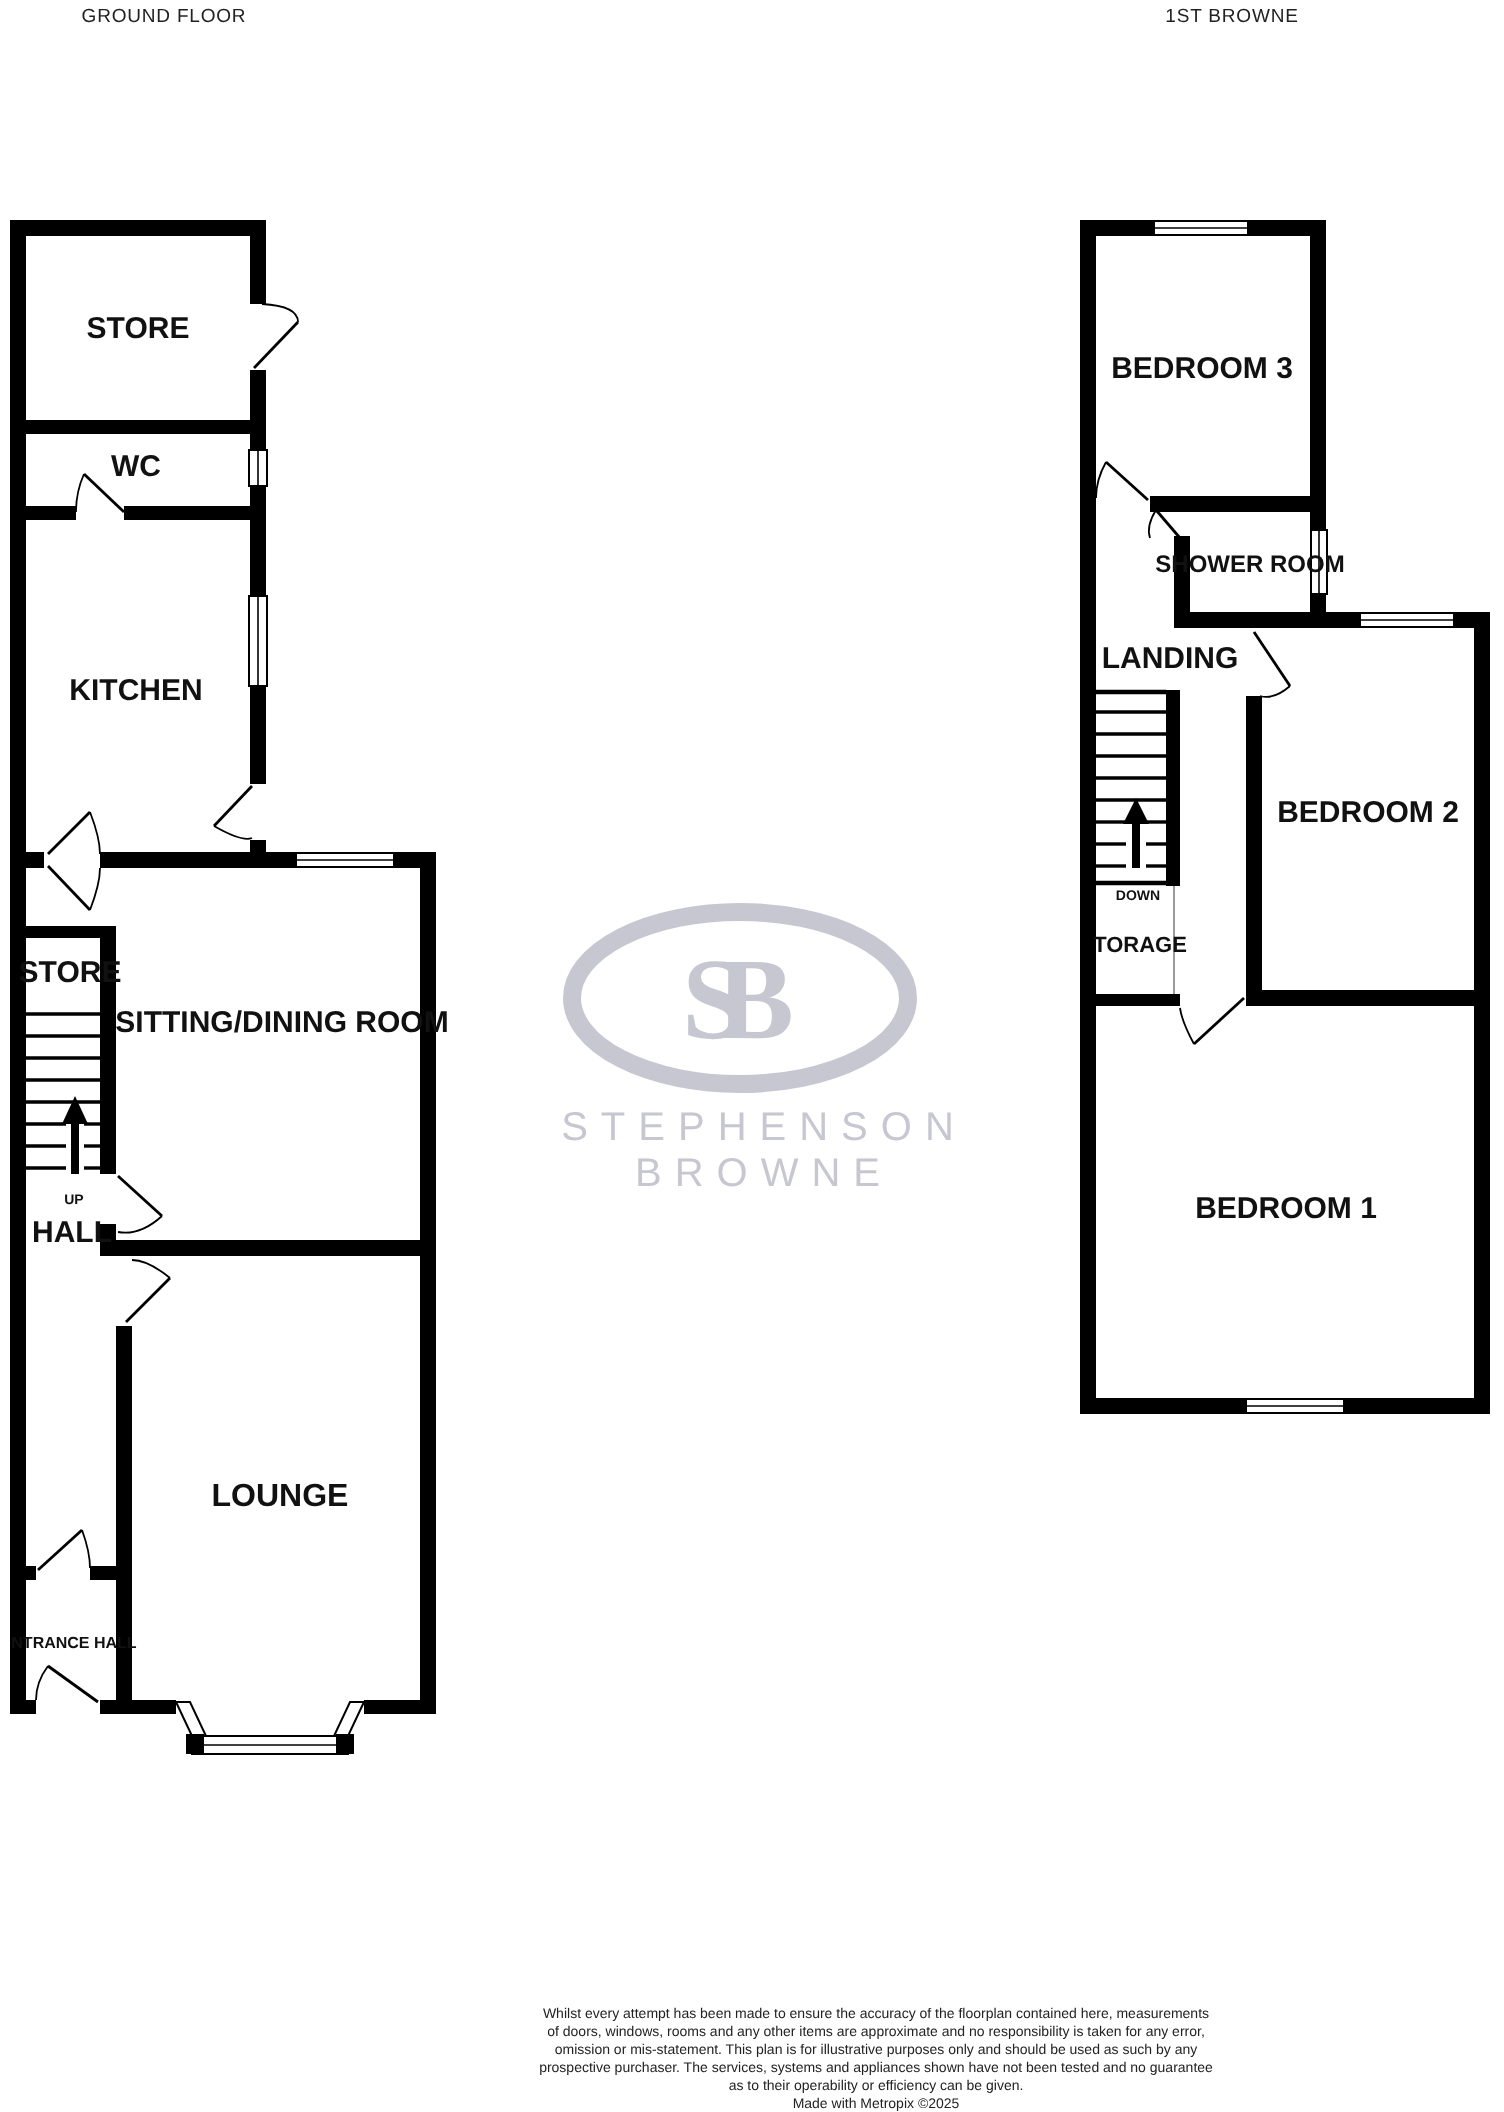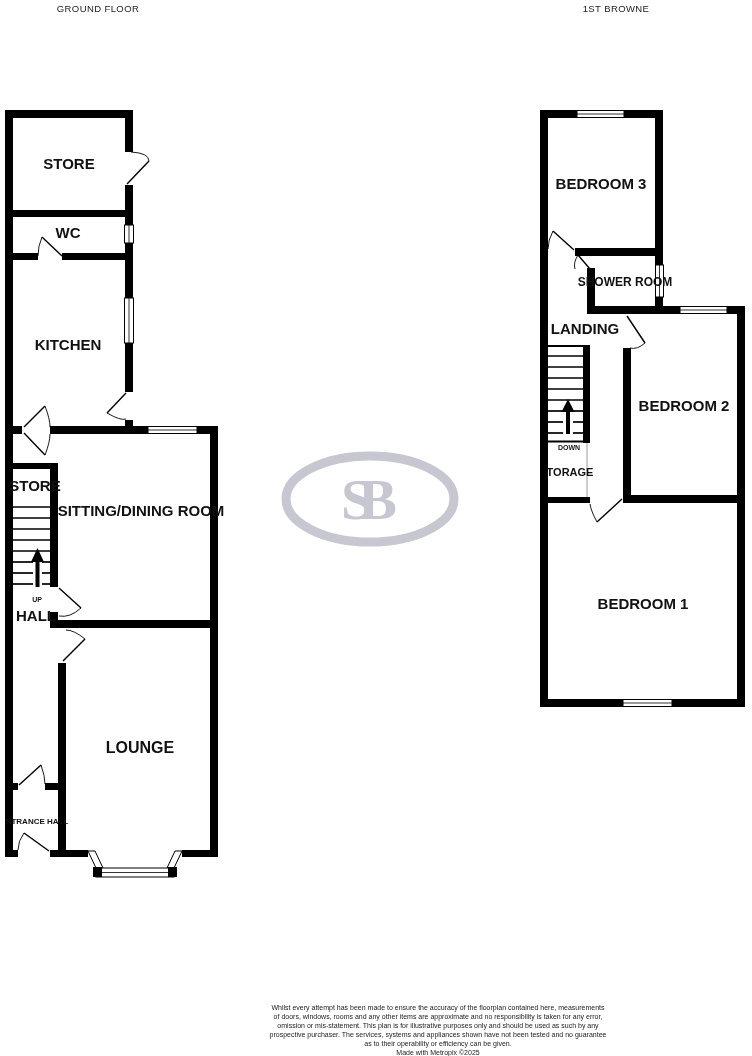--- a/index.html
+++ b/index.html
@@ -34,23 +34,24 @@
 </head>
 <body>
 
 <div id="page">
 
   <div id="logo">
     <svg width="752" height="1056">
       <ellipse class="logo-ellipse" cx="366" cy="499" rx="84" ry="43"></ellipse>
       <text class="logo-mono" x="337" y="519">SB</text>
     </svg>
+    <div id="logo-name">STEPHENSON BROWNE</div>
   </div>
 
-  <div class="floor-title" style="left:38px;top:3px;">GROUND FLOOR</div>
+  <div class="floor-title" style="left:22px;top:3px;">GROUND FLOOR</div>
   <div class="floor-title" style="left:556px;top:3px;">1ST BROWNE</div>
 
   <svg width="752" height="1056" viewBox="0 0 752 1056" style="position:absolute;left:0;top:0;">
 
     <g>
 
       <g>
         <rect class="wall" x="5" y="110" width="8" height="747"></rect>
         <rect class="wall" x="5" y="110" width="128" height="8"></rect>
         <rect class="wall" x="125" y="110" width="8" height="42"></rect>

